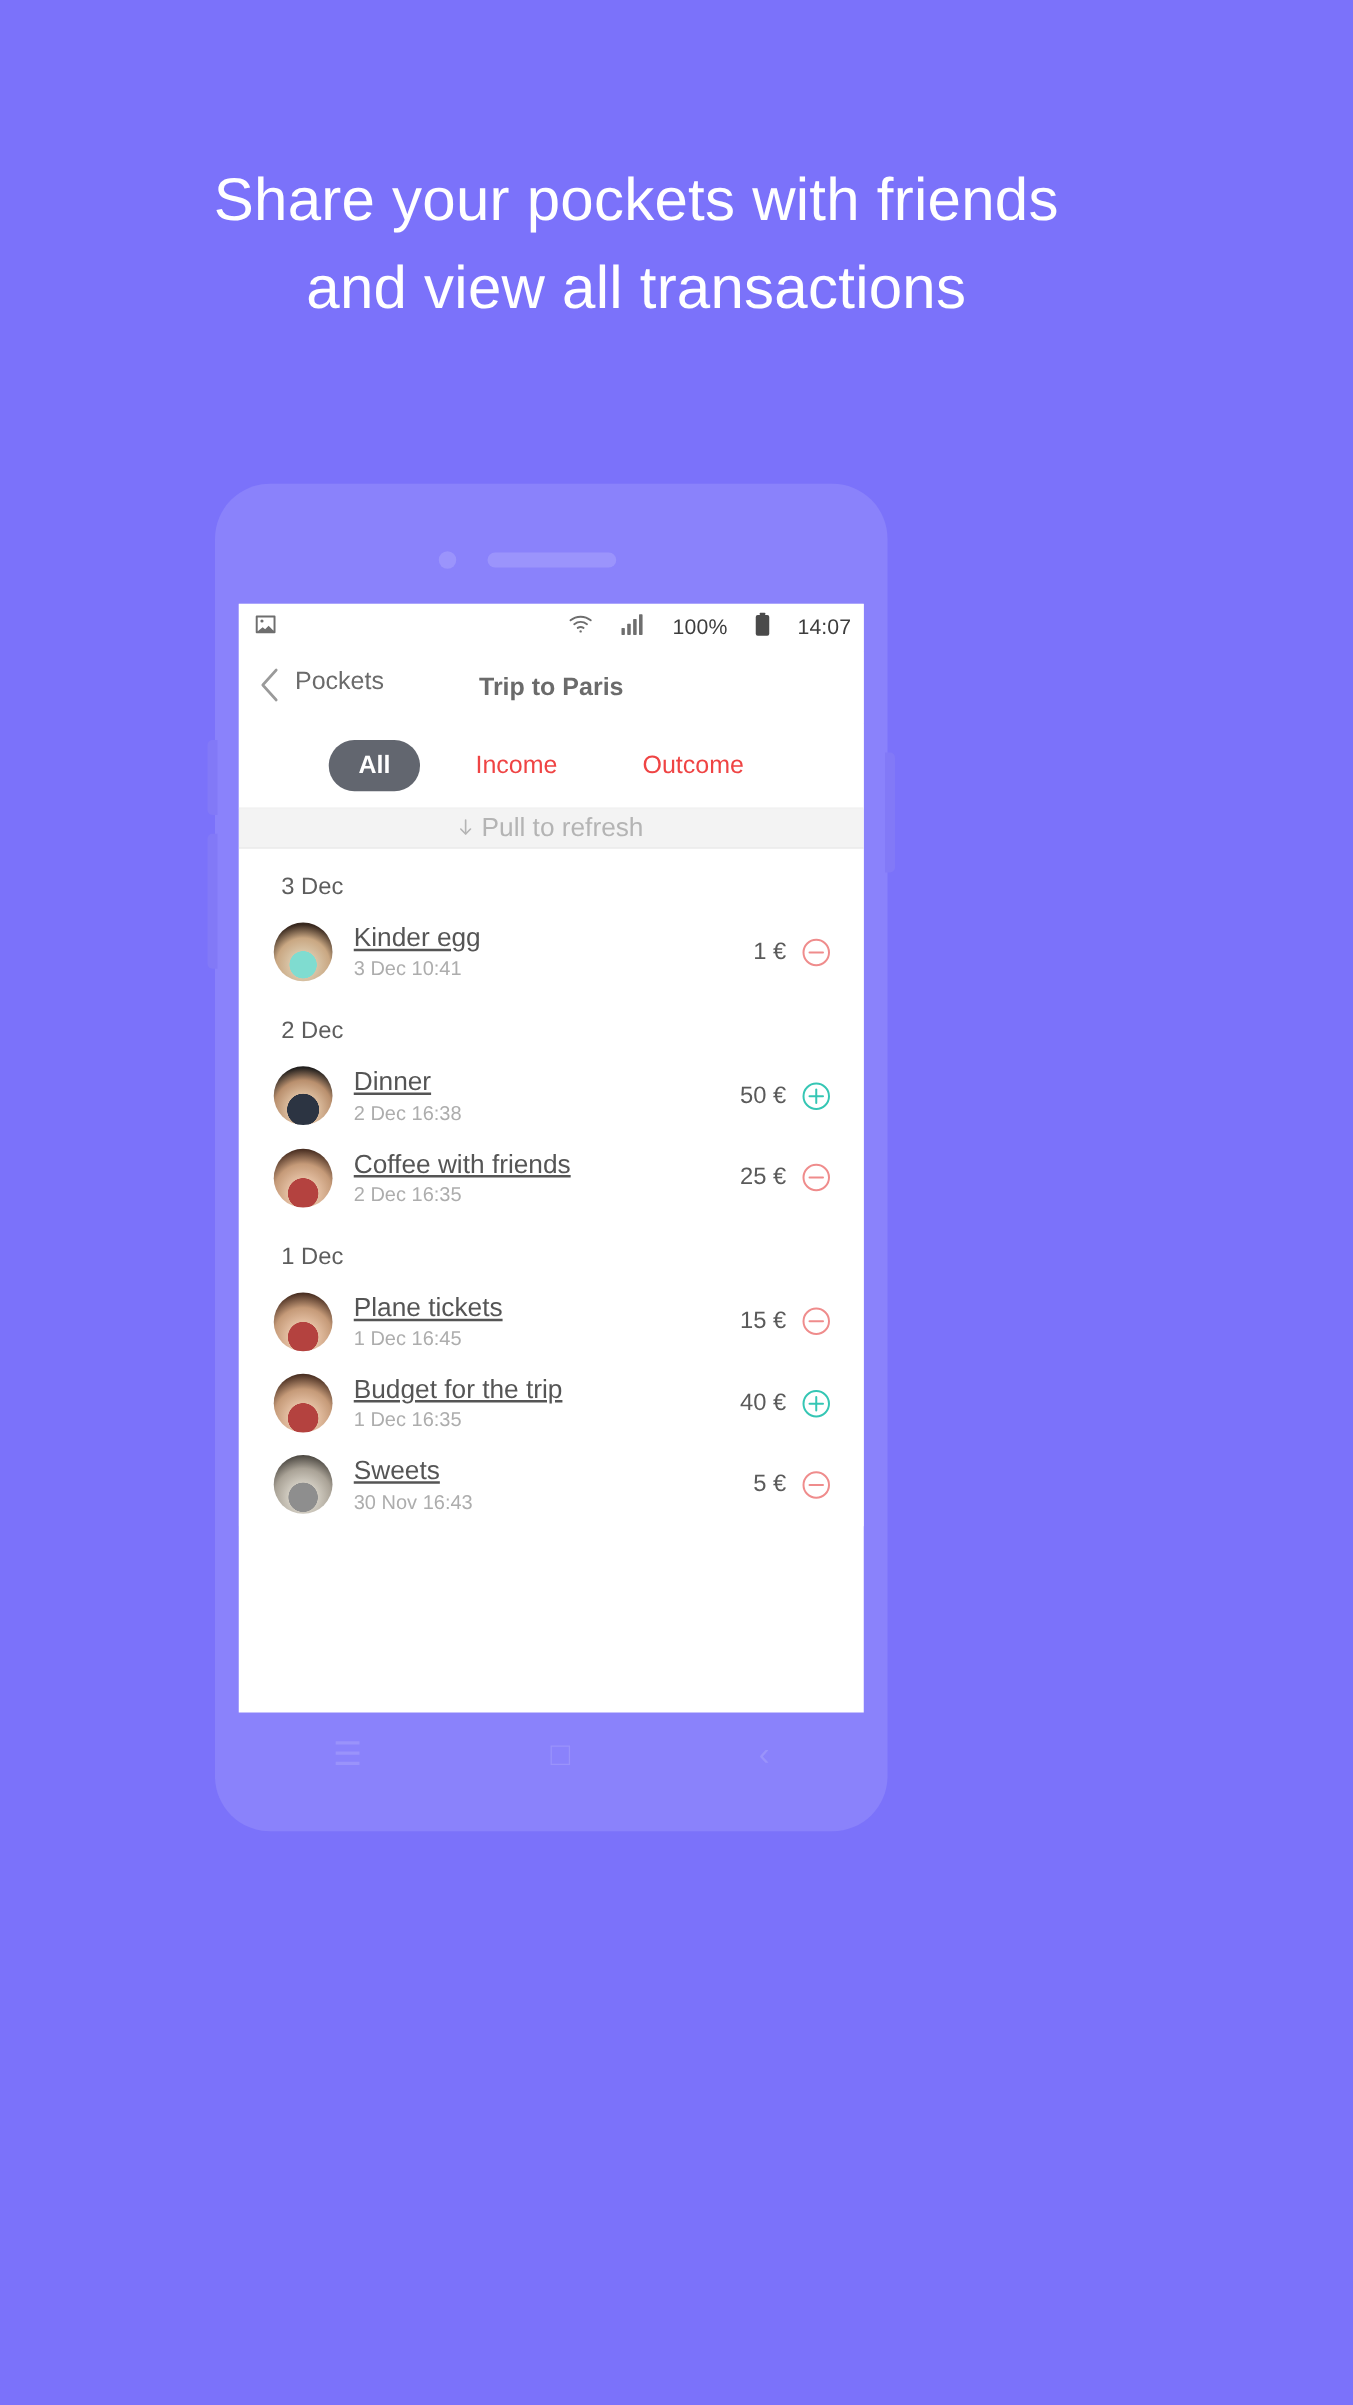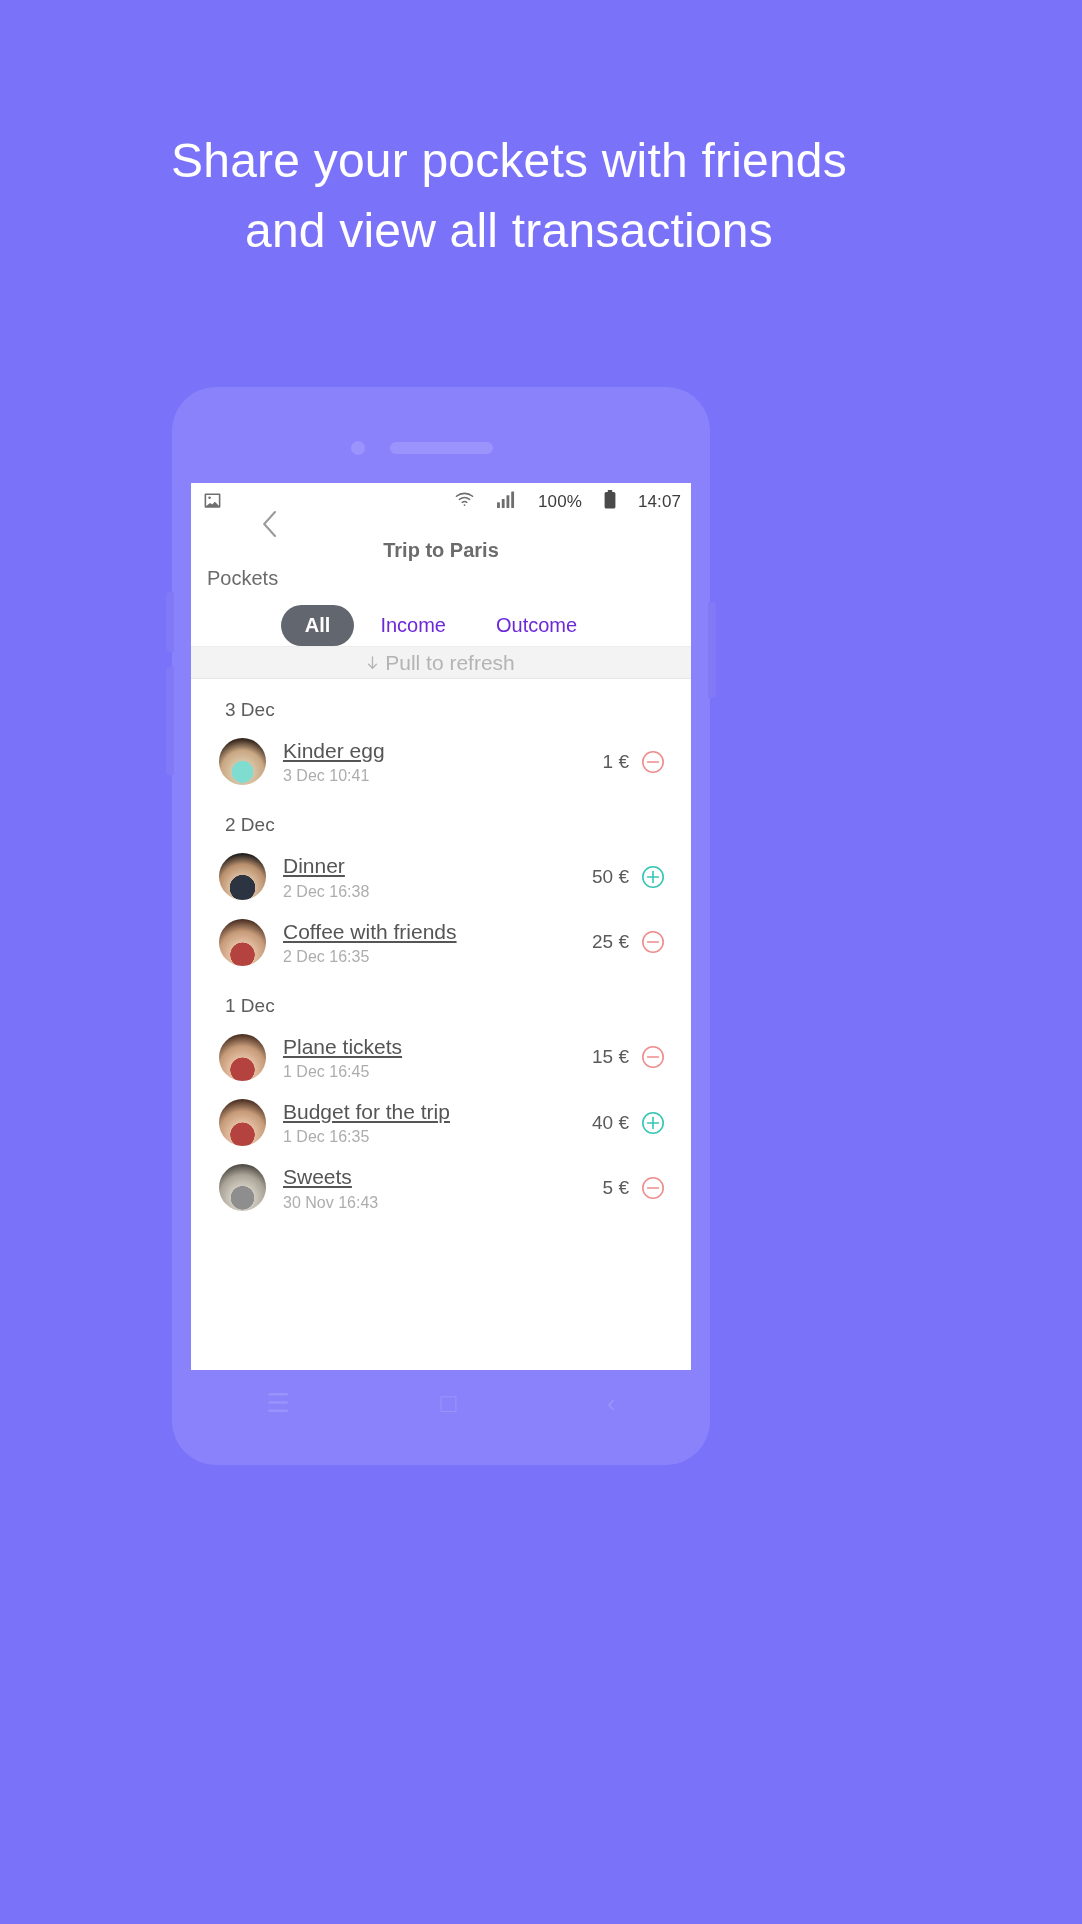--- a/index.html
+++ b/index.html
@@ -122,49 +122,48 @@
   .navbar {
     height: 58px;
     display: flex;
     align-items: center;
     padding: 0 16px;
     background: #ffffff;
     position: relative;
   }
   .nav-back {
     display: flex;
-    align-items: flex-end;
-    gap: 25px;
+    align-items: flex-start;
+    gap: 12px;
     cursor: pointer;
-    flex-direction: column;
   }
   .nav-back-label { font-size: 20px; color: #6b6b6b; }
   .nav-title {
     position: absolute;
     left: 0; right: 0;
     text-align: center;
     font-size: 20px;
     font-weight: bold;
     color: #6b6b6b;
     pointer-events: none;
   }
 
   
   .tabs {
     height: 68px;
     display: flex;
-    align-items: flex-end;
+    align-items: center;
     justify-content: center;
-    gap: 2px;
+    gap: 20px;
     background: #ffffff;
     border-bottom: 1px solid #ededed;
   }
   .tab {
     font-size: 20px;
-    color: #6d28d9;
+    color: #ef4444;
     padding: 9px 24px;
     border-radius: 22px;
     cursor: pointer;
     white-space: nowrap;
   }
   .tab.active {
     background: #62666f;
     color: #ffffff;
     font-weight: bold;
   }

